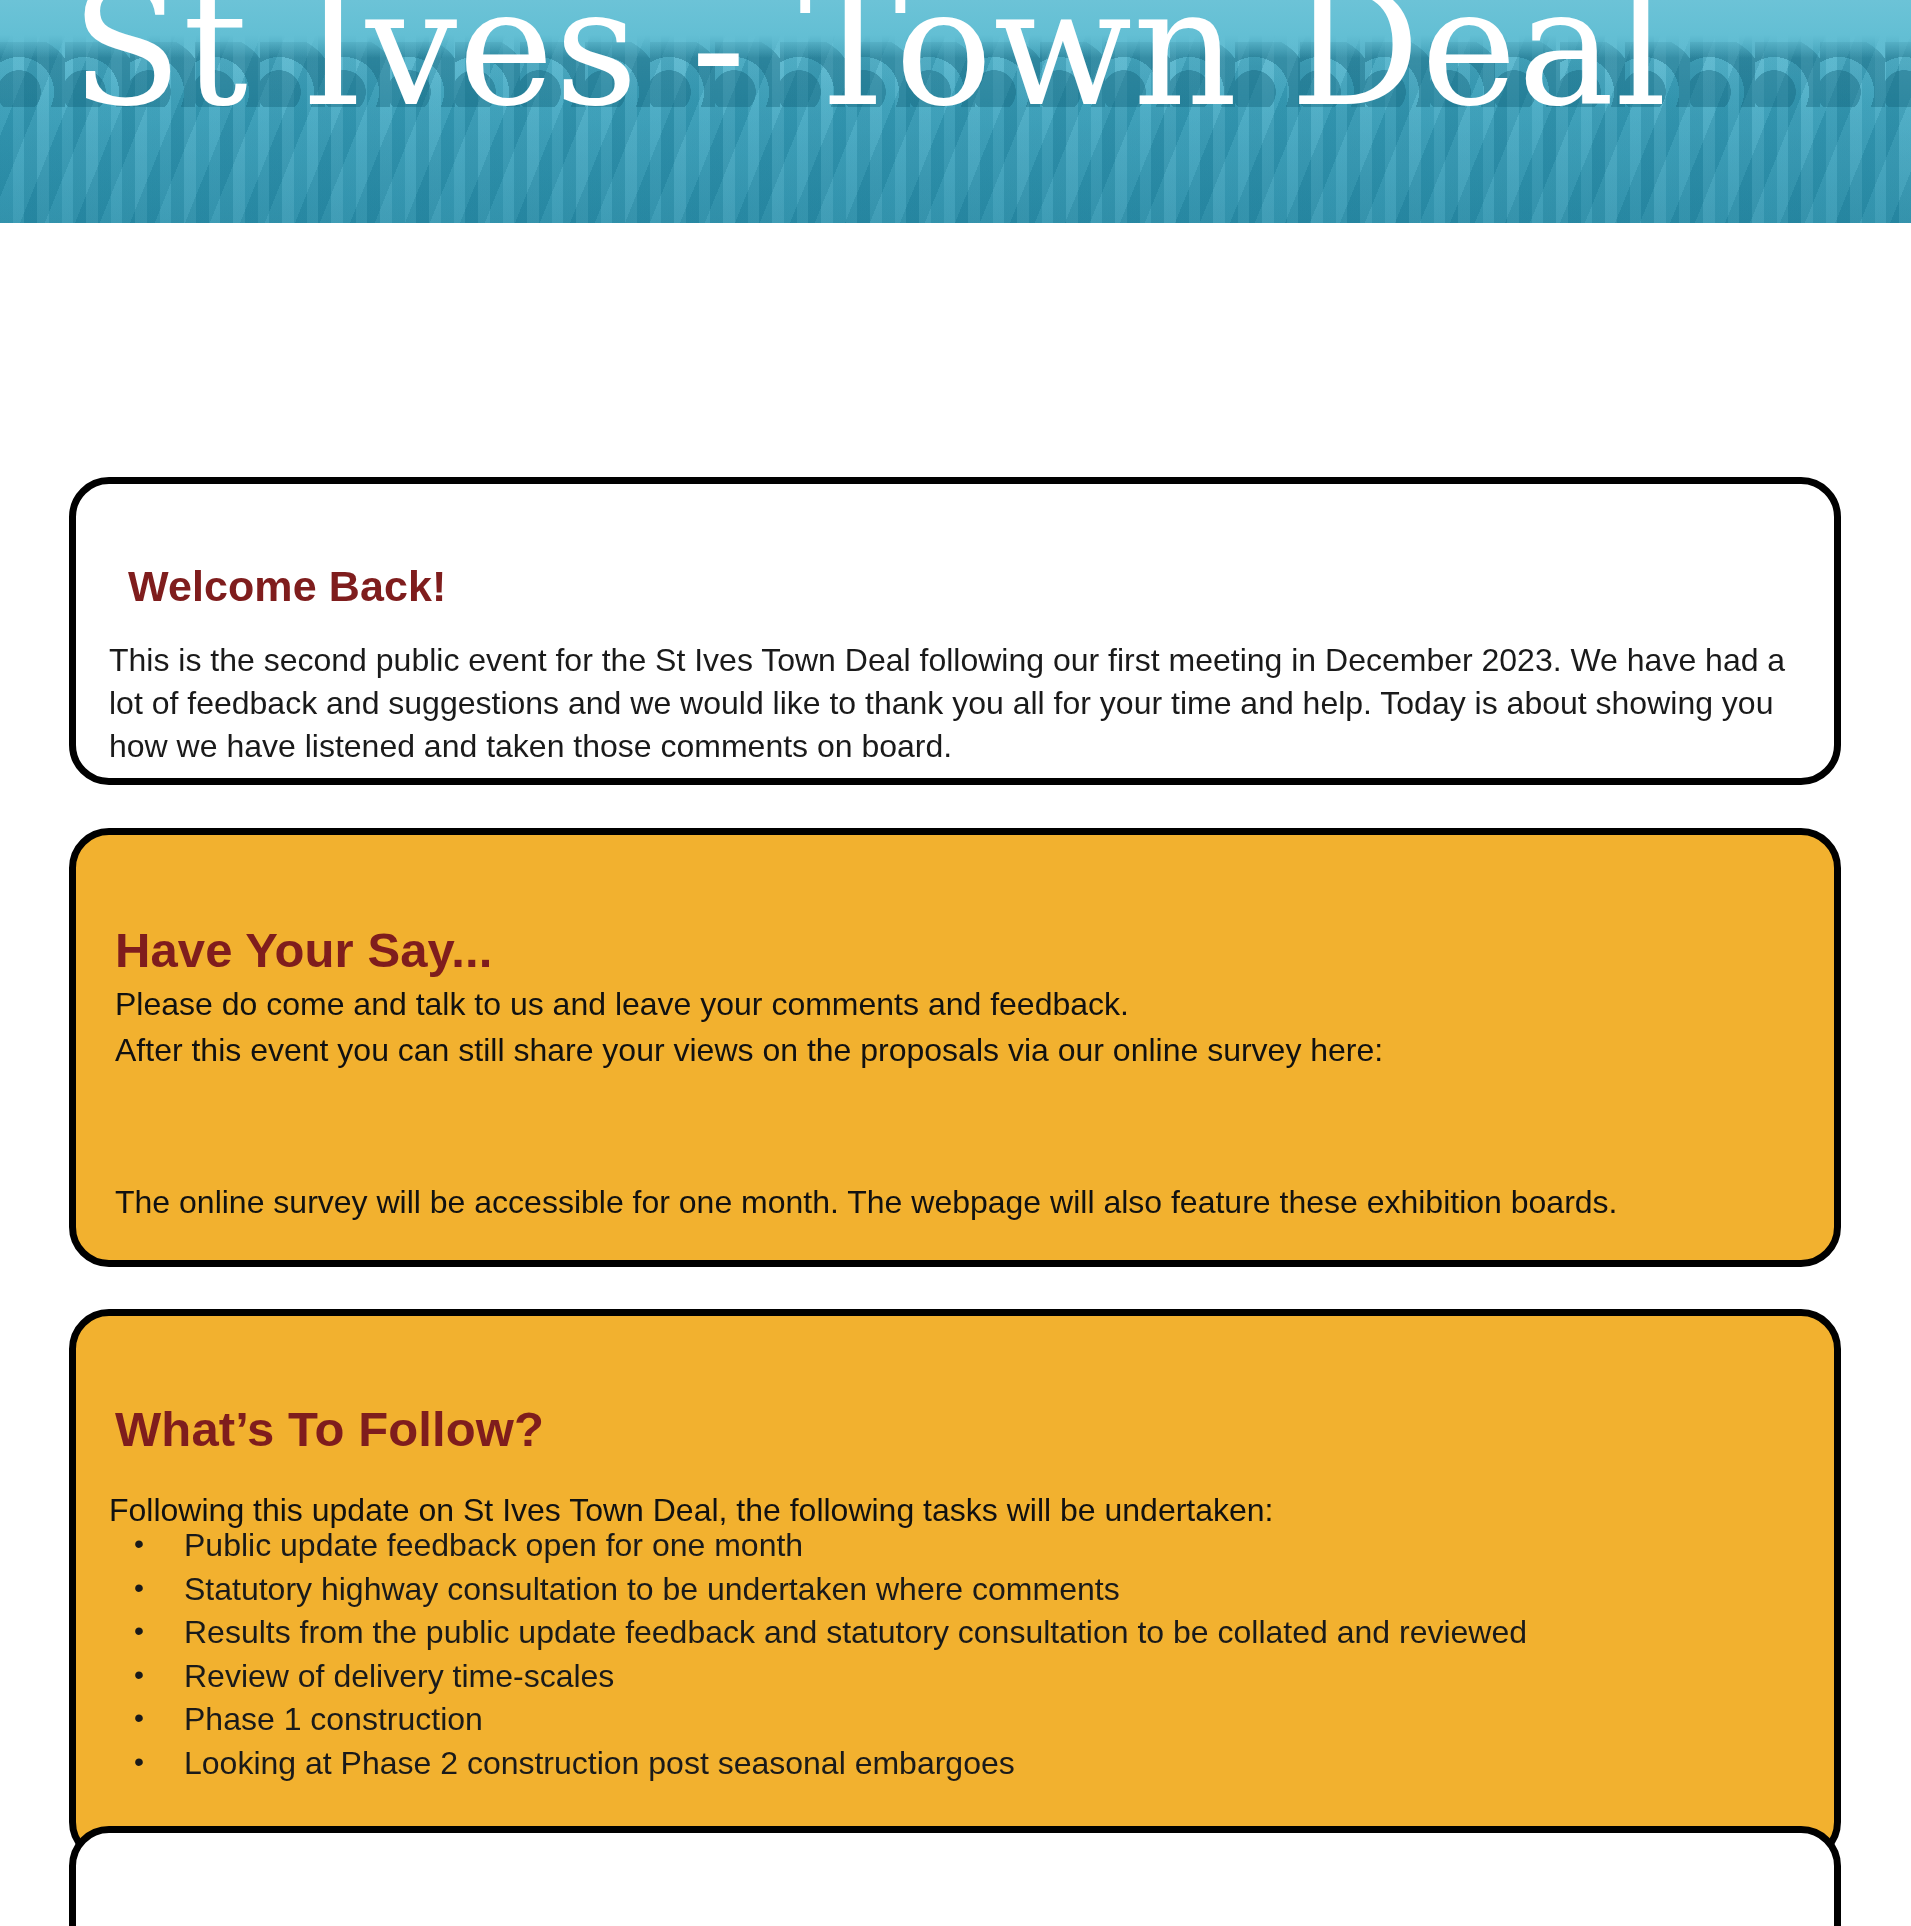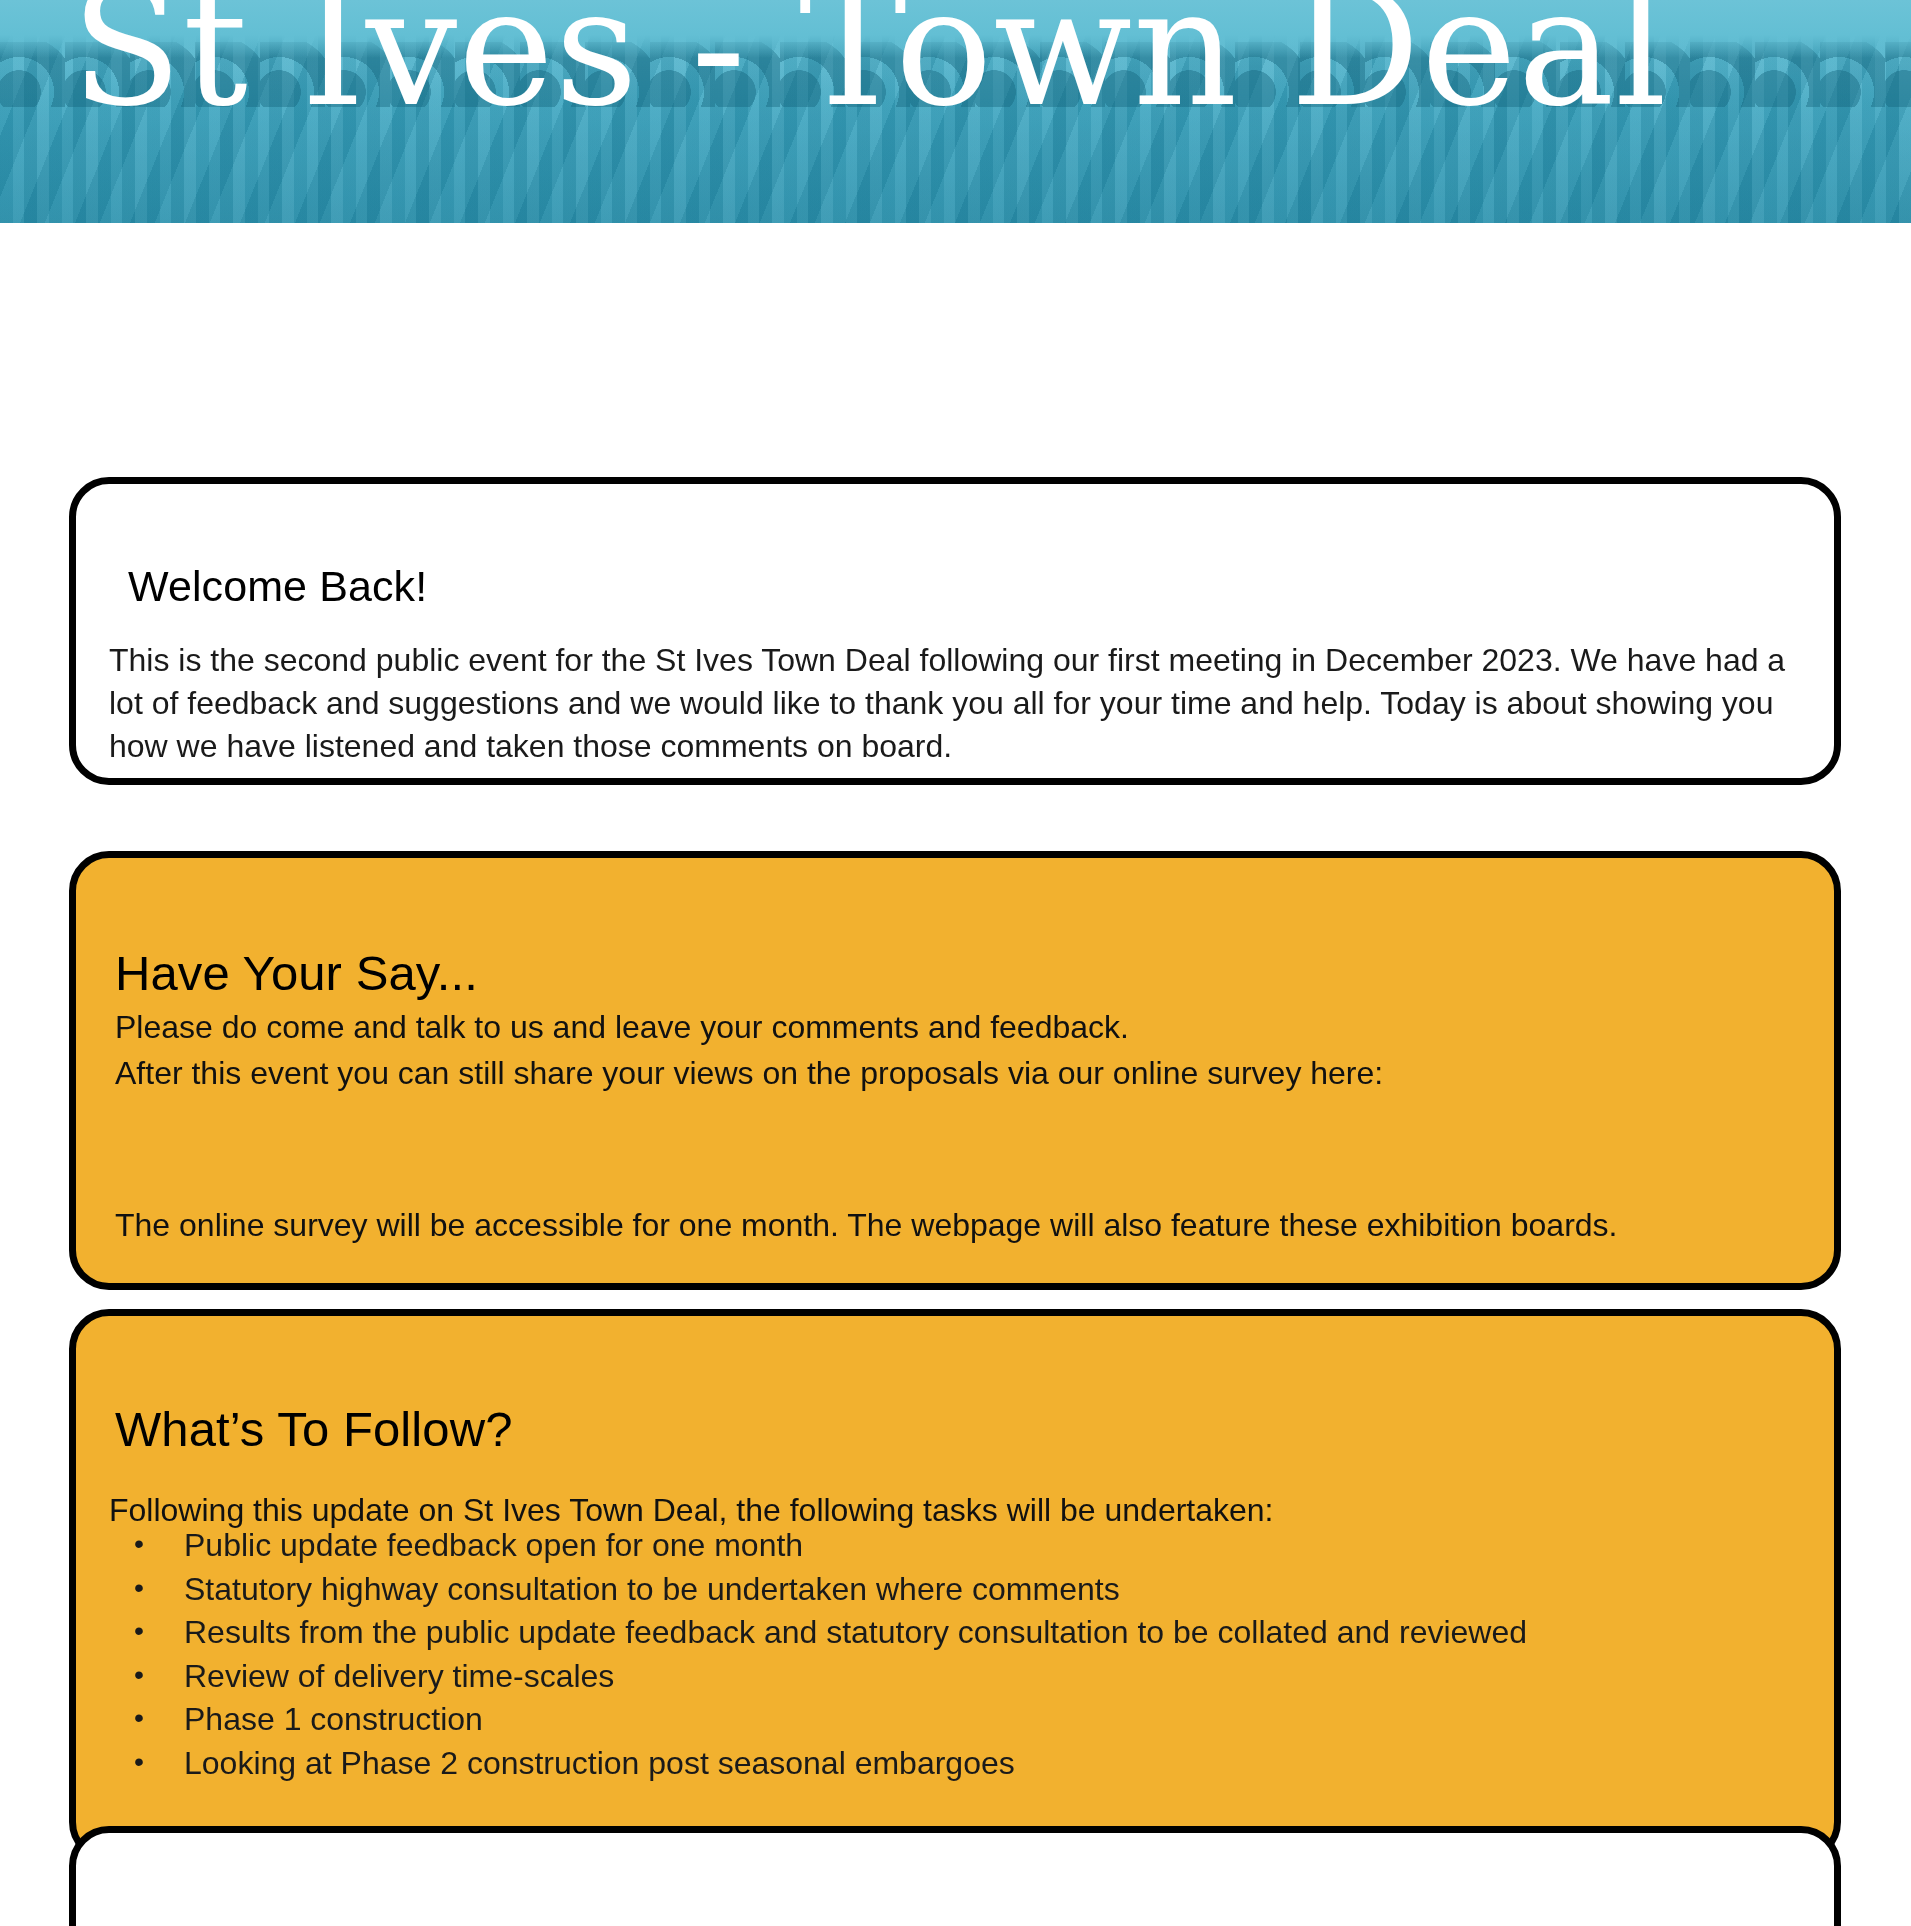--- a/index.html
+++ b/index.html
@@ -84,36 +84,36 @@
   .card {
     position: absolute;
     border: 7.7px solid #000000;
     border-radius: 40px;
     box-sizing: border-box;
     background: #ffffff;
   }
   .card.orange { background: #F2B12F; }
 
   .card-title {
-    font-weight: 400;
-    color: #000000;
+    font-weight: 700;
+    color: #7f1d1d;
     letter-spacing: 0.1px;
   }
   .card-body {
     color: #1a1a1a;
     font-weight: 400;
   }
 
   
   #welcome-card { left: 69px; top: 254px; width: 1772px; height: 308px; }
   #welcome-card .card-title { position:absolute; left: 52px; top: 42px; font-size: 43px; }
   #welcome-card .card-body  { position:absolute; left: 33px;  top: 123px; width: 1695px; font-size: 32px; line-height: 1.34; }
 
   
-  #say-card { left: 69px; top: 605px; width: 1772px; height: 439px; margin-top: 23px; }
+  #say-card { left: 69px; top: 605px; width: 1772px; height: 439px; }
   #say-card .card-title { position:absolute; left: 39px; top: 46px; font-size: 49px; }
   #say-card .say-body   { position:absolute; left: 39px; top: 146px; width: 1676px; font-size: 32px; line-height: 1.45; }
   #say-card .say-url    { position:absolute; left: 39px; top: 270px; font-size: 34px; font-weight: 700; letter-spacing:-0.2px;}
   #say-card .say-note   { position:absolute; left: 39px; top: 349px; width: 1676px; font-size: 32px; }
 
   
   #follow-card { left: 69px; top: 1086px; width: 1772px; height: 553px; }
   #follow-card .card-title { position:absolute; left: 39px; top: 44px; font-size: 49px; }
   #follow-card .follow-intro { position:absolute; left: 33px; top: 144px; width: 1676px; font-size: 32px; }
   #follow-card ul.follow-list {

